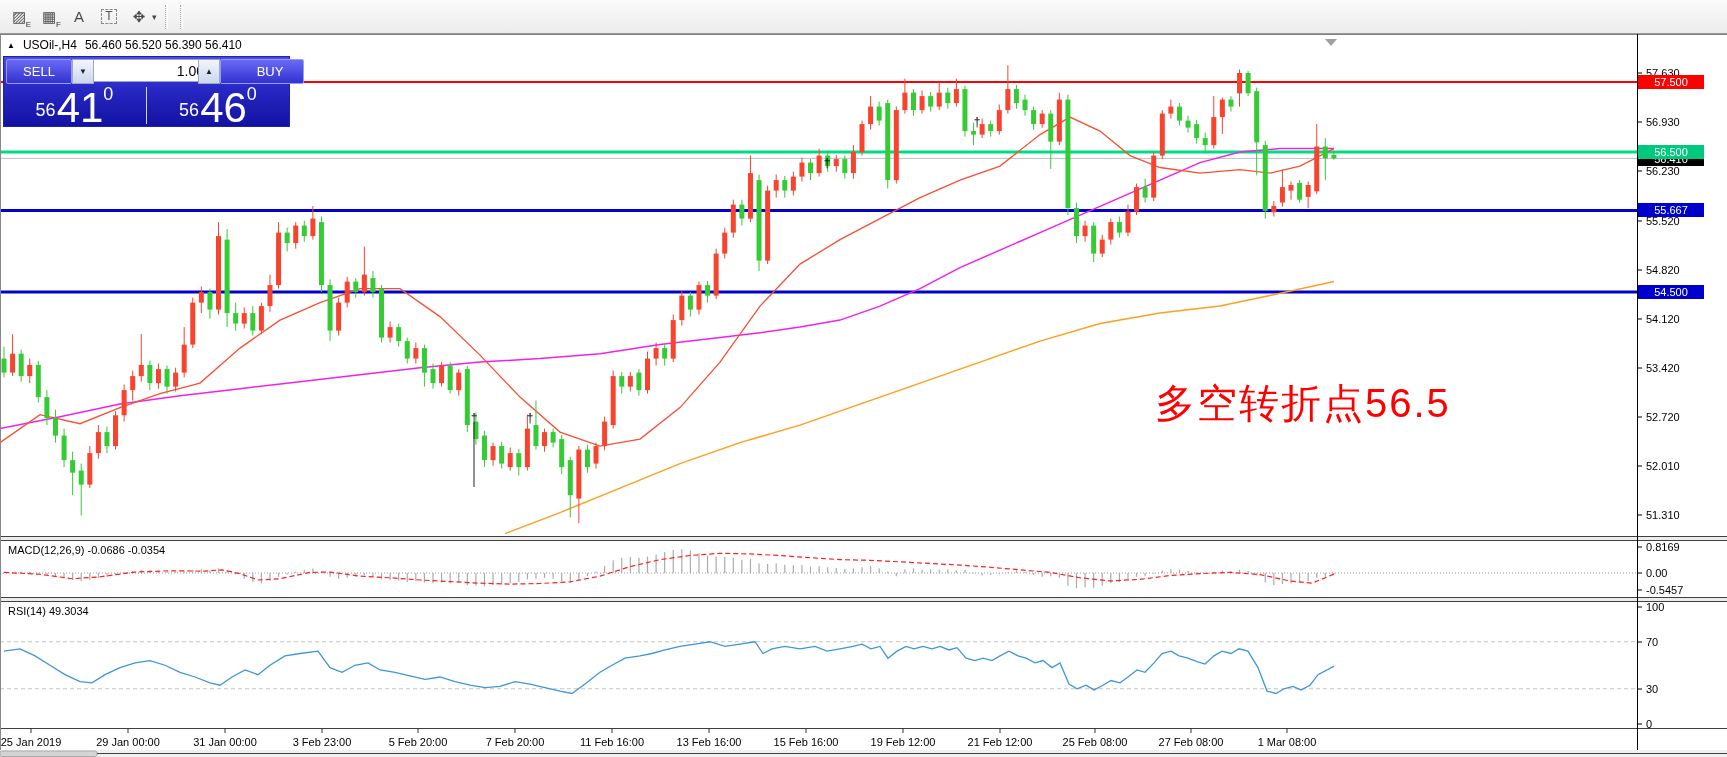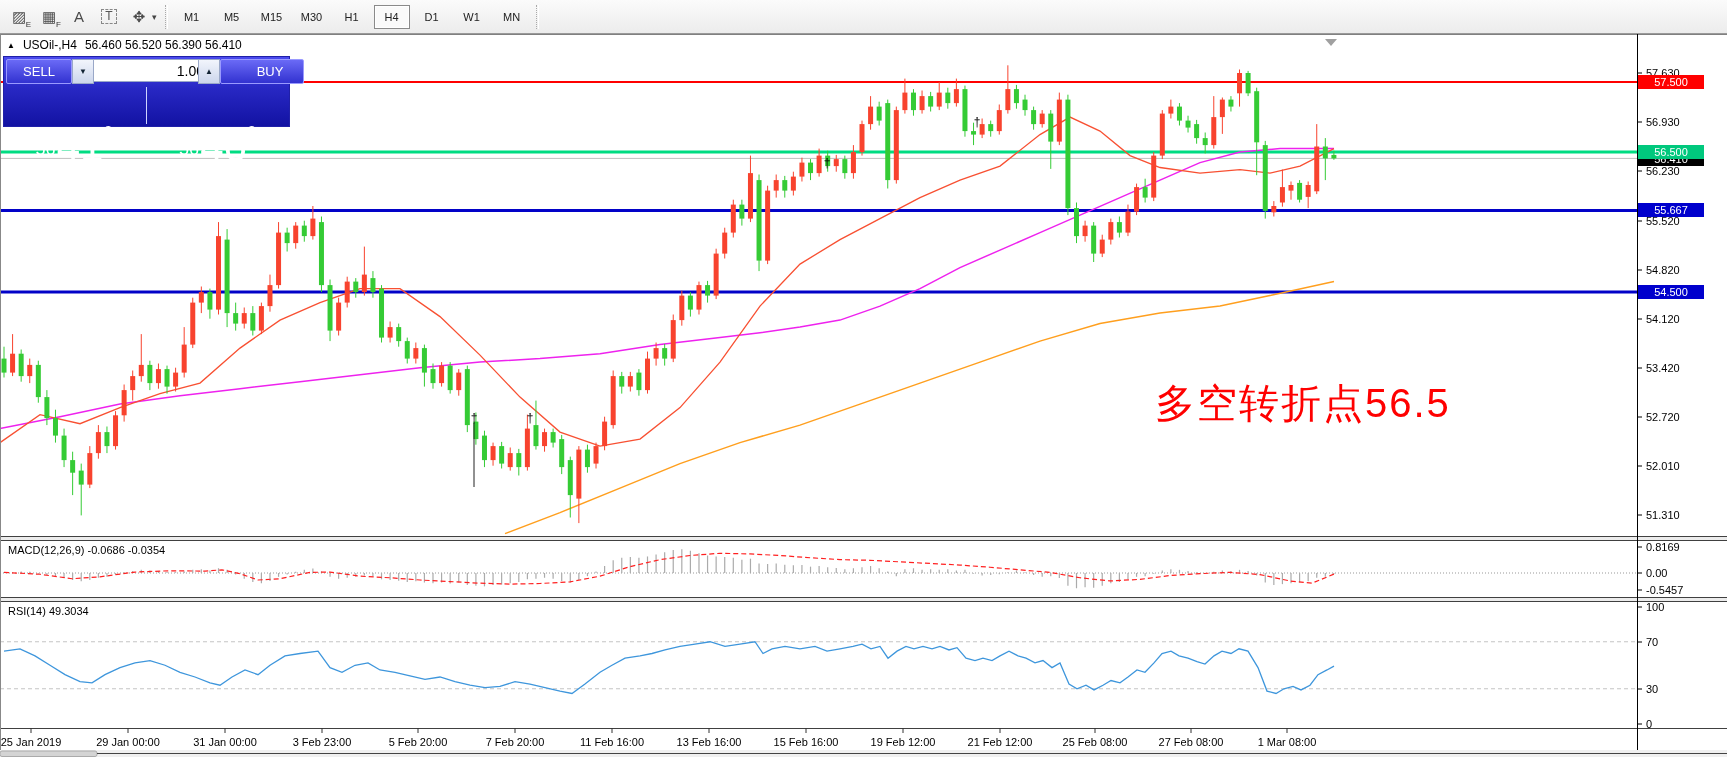--- a/index.html
+++ b/index.html
@@ -26,21 +26,21 @@
   .trade-panel{position:absolute;left:3px;top:56px;width:285px;height:69px;z-index:25;
                background:linear-gradient(#4a4aee,#2828c4 45%,#1212a2);border:1px solid #2020a8;}
   .tp-row{position:absolute;left:0;top:0;width:100%;height:27px;text-decoration:underline;}
   .tp-btn{position:absolute;top:2px;height:23px;display:flex;align-items:center;justify-content:center;
           color:#fff;font-size:13px;background:linear-gradient(#6a6af6,#3232d0);border:1px solid #9a9aff;
           border-radius:2px;cursor:pointer;}
   .tp-step{position:absolute;top:2px;width:20px;height:23px;display:flex;align-items:center;justify-content:center;
            font-size:8px;color:#123;background:linear-gradient(#f2f5fc,#ccd6ec);border:1px solid #9aa8c8;cursor:pointer;}
   .tp-input{position:absolute;top:2px;left:89px;width:104px;height:21px;border:1px solid #9aa8c8;
             background:#fff;font-size:14px;text-align:right;padding:0 6px;font-family:"Liberation Sans",sans-serif;}
-  .bp{position:absolute;top:28px;height:40px;display:flex;align-items:flex-end;justify-content:center;color:#fff;cursor:pointer;margin-top:39px;}
+  .bp{position:absolute;top:28px;height:40px;display:flex;align-items:flex-end;justify-content:center;color:#fff;cursor:pointer;}
   .bp .sm{font-size:18px;margin:0 1px 4px 0;}
   .bp .lg{font-size:42px;line-height:0.82;text-align:center;}
   .bp .sup{font-size:18px;margin-bottom:20px;}
   .bp-div{position:absolute;top:30px;left:142px;width:1px;height:37px;background:#cfd4ff;}
   
   .ind-label{position:absolute;z-index:20;font-size:11px;color:#000;}
 </style>
 </head>
 <body>
 
@@ -626,31 +626,20 @@
       <div class="toolbtn">▨<span class="sub">E</span></div>
       <div class="toolbtn">▦<span class="sub">F</span></div>
       <div class="toolbtn">A</div>
       <div class="toolbtn boxT">
         <span class="g">T</span>
       </div>
       <div class="toolbtn">✥</div>
     </div>
   <span class="caret">▾</span>
   <div class="tsep"></div>
-  <div id="tf-buttons" style="display:flex;align-items:center;gap:4px;">
-      <div class="tfbtn">M1</div>
-      <div class="tfbtn">M5</div>
-      <div class="tfbtn">M15</div>
-      <div class="tfbtn">M30</div>
-      <div class="tfbtn">H1</div>
-      <div class="tfbtn active">H4</div>
-      <div class="tfbtn">D1</div>
-      <div class="tfbtn">W1</div>
-      <div class="tfbtn">MN</div>
-    </div>
   <div class="tsep"></div>
 </div>
 
 <div class="chart-header">
   <span class="tri">▲</span>
   <span>USOil-,H4</span>
   <span>56.460 56.520 56.390 56.410</span>
 </div>
 
 <div class="trade-panel">

